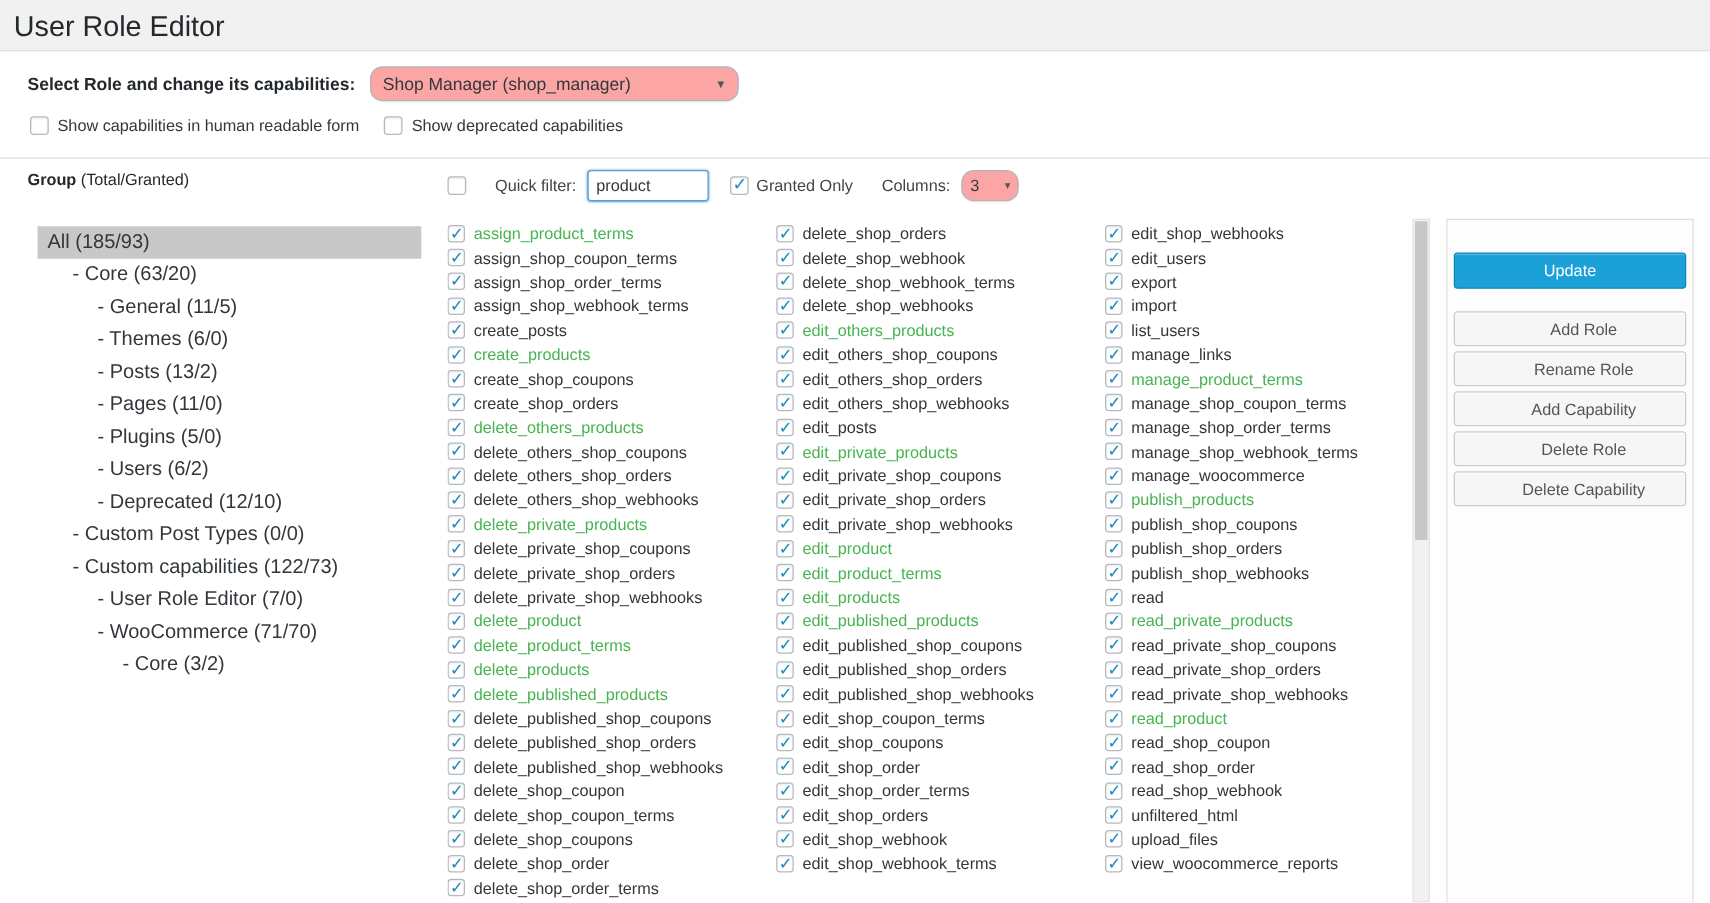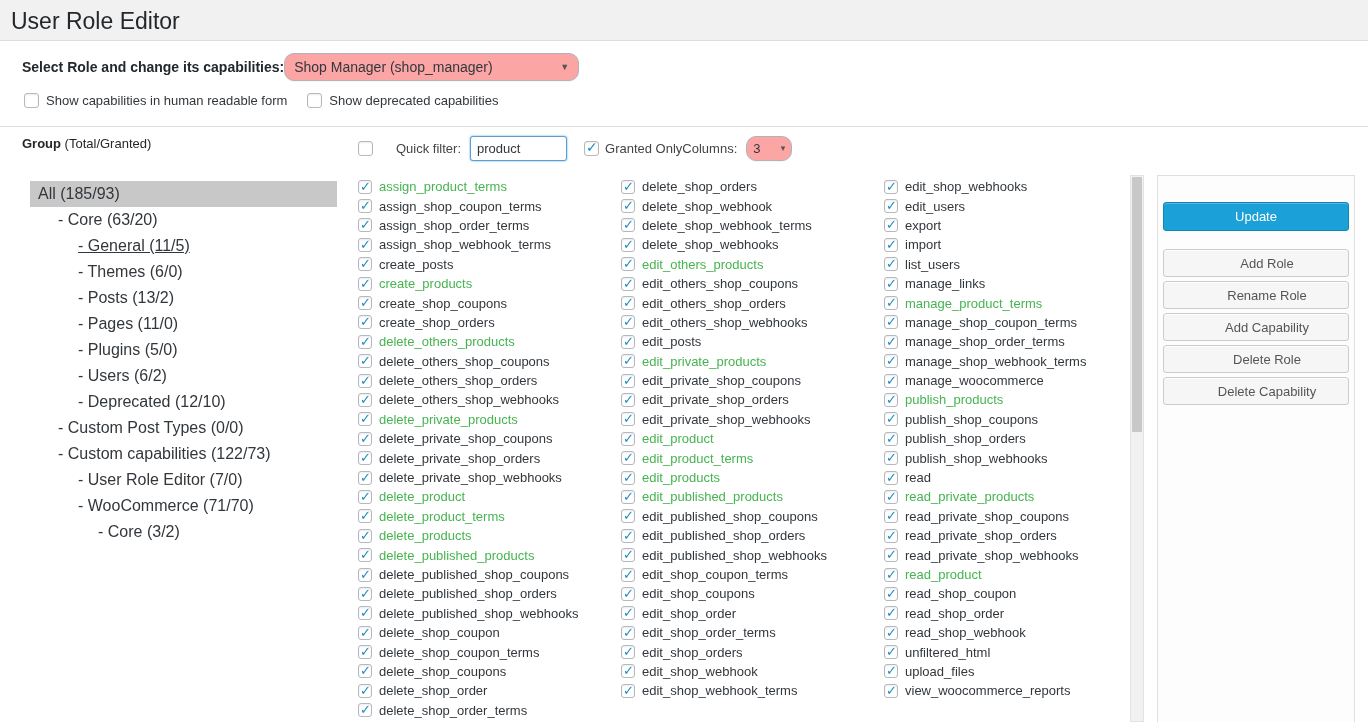--- a/index.html
+++ b/index.html
@@ -18,21 +18,21 @@
     background:#f1f1f1; border-bottom:1px solid #ddd;
   }
   .top-strip h1 {
     padding:7px 0 0 11px;
     font-size:23px; font-weight:400; color:#23282d; line-height:29px;
   }
 
   
   .role-row {
     position:absolute; top:53px; left:22px;
-    display:flex; align-items:center; 
+    display:flex; align-items:center; gap:12px;
   }
   .role-label { font-size:14px; font-weight:bold; color:#23282d; }
   .select-box {
     width:295px; height:28px; background:#fca5a5;
     border:1px solid #aeb4ba; border-radius:10px;
     display:flex; align-items:center; justify-content:space-between;
     padding:0 9px; font-size:14px; color:#32373c; cursor:pointer;
     box-shadow: 0 1px 1px rgba(0,0,0,.04);
   }
   .select-box.small { width:46px; height:25px; font-size:13px; padding:0 6px; }
@@ -87,21 +87,21 @@
   .toolbar .tb-label.qf { margin-left:23px;text-align:center; }
   .filter-input {
     margin-left:9px; width:97px; height:25px;
     border:1px solid #5b9dd9; border-radius:3px;
     box-shadow:0 0 2px rgba(30,140,190,.8);
     outline:none; padding:0 6px; font-size:13px;
     font-family:"Liberation Sans","DejaVu Sans",sans-serif; color:#32373c;
   }
   .toolbar .granted-cb { margin-left:17px; }
   .toolbar .granted-lbl { margin-left:6px; }
-  .toolbar .cols { }
+  .toolbar .cols { margin-left:23px; }
   .toolbar .select-box.small { margin-left:9px; }
 
   
   .cap-grid {
     position:absolute; top:177px; left:358px; width:772px; bottom:0;
     display:flex; overflow:hidden;
   }
   .cap-col { width:263px; flex:none; }
   .cap-row { display:flex; align-items:center; height:19.4px; }
   .cap-row .checkbox { margin-right:7px; }
@@ -168,21 +168,21 @@
 
 <div class="section-divider"></div>
 
 <div class="group-header">
   <b>Group</b><span> (Total/Granted)</span>
 </div>
 
 <div class="tree">
     <div class="tree-item selected" style="padding-left: 8px;">All (185/93)</div>
     <div class="tree-item" style="padding-left: 28px;">- Core (63/20)</div>
-    <div class="tree-item" style="padding-left: 48px; text-decoration: underline;">- General (11/5)</div>
+    <div class="tree-item" style="padding-left: 48px;">- General (11/5)</div>
     <div class="tree-item" style="padding-left: 48px;">- Themes (6/0)</div>
     <div class="tree-item" style="padding-left: 48px;">- Posts (13/2)</div>
     <div class="tree-item" style="padding-left: 48px;">- Pages (11/0)</div>
     <div class="tree-item" style="padding-left: 48px;">- Plugins (5/0)</div>
     <div class="tree-item" style="padding-left: 48px;">- Users (6/2)</div>
     <div class="tree-item" style="padding-left: 48px;">- Deprecated (12/10)</div>
     <div class="tree-item" style="padding-left: 28px;">- Custom Post Types (0/0)</div>
     <div class="tree-item" style="padding-left: 28px;">- Custom capabilities (122/73)</div>
     <div class="tree-item" style="padding-left: 48px;">- User Role Editor (7/0)</div>
     <div class="tree-item" style="padding-left: 48px;">- WooCommerce (71/70)</div>

